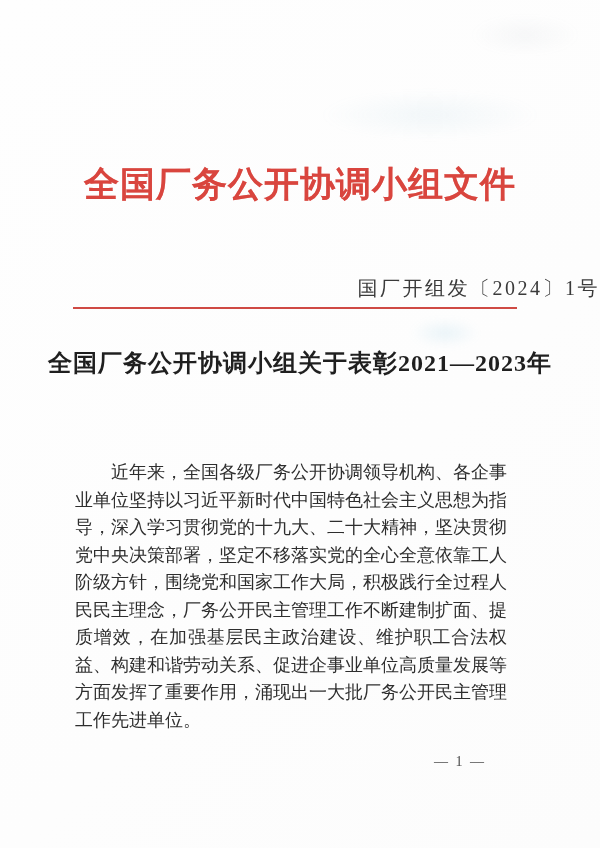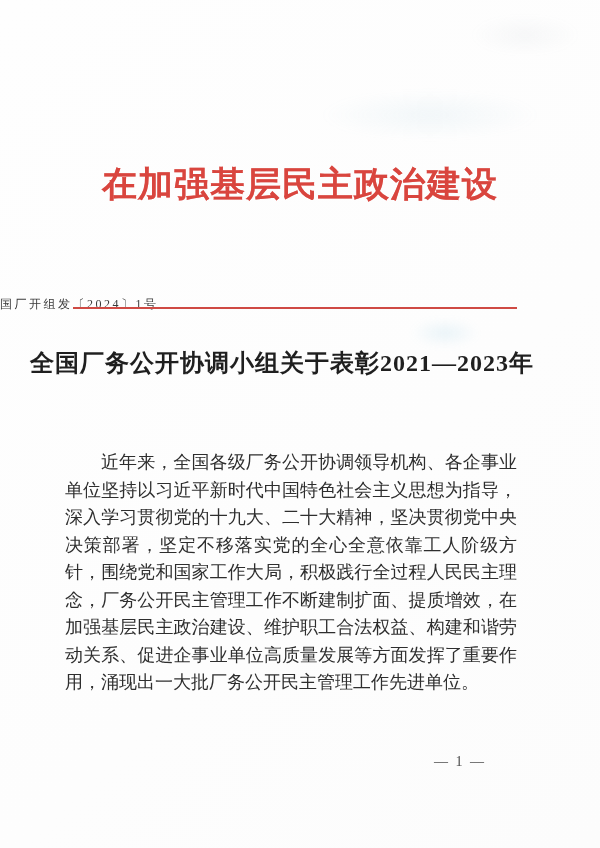--- a/index.html
+++ b/index.html
@@ -43,65 +43,65 @@
     font-size: 35px;
     line-height: 54px;
     font-weight: bold;
     color: var(--banner-red, #d9453e);
     letter-spacing: 1px;
     text-shadow: 0 0 0.6px rgba(217,69,62,0.55);
   }
 
   .doc-number {
     position: absolute;
-    top: 292px;
+    top: 276px;
     left: 0;
     width: 100%;
-    text-align: left;
-    font-size: 12px;
+    text-align: right;
+    font-size: 20px;
     line-height: 24px;
     letter-spacing: 2.5px;
     color: #3a3a3a;
   }
 
   .red-rule {
     position: absolute;
     top: 307px;
     left: 73px;
     width: 444px;
     height: 2px;
     background: var(--rule-red, #cf4a44);
   }
 
   .doc-title {
     position: absolute;
     top: 347px;
     left: 30px;
     width: 540px;
-    text-align: left;
+    text-align: center;
     font-size: 24px;
     line-height: 33px;
     font-weight: bold;
     color: #1f1f1f;
     letter-spacing: 1px;
   }
 
   .body-text {
     position: absolute;
     top: 441px;
     left: 57px;
     width: 468px;
     font-size: 18px;
     line-height: 27.5px;
     color: #2e2e2e;
     text-align: justify;
     text-justify: inter-character;
   }
   .body-text p {
-    margin: 8px;
+    margin: 18px;
     text-indent: 2em;
   }
 
   .page-number {
     position: absolute;
     top: 751px;
     left: 434px;
     font-size: 14px;
     line-height: 22px;
     letter-spacing: 2px;
@@ -110,21 +110,21 @@
 </style>
 </head>
 <body>
 
 <div class="page">
 
   <div class="smudge smudge-a"></div>
   <div class="smudge smudge-b"></div>
   <div class="smudge smudge-c"></div>
 
-  <div class="banner-title">在加强基层民主政治建设</div>
+  <div class="banner-title">全国厂务公开协调小组文件</div>
 
   <div class="doc-number">国厂开组发〔2024〕1号</div>
 
   <div class="red-rule"></div>
 
   <div class="doc-title">
     <div>全国厂务公开协调小组关于表彰2021—2023年</div>
   </div>
 
   <div class="body-text">

